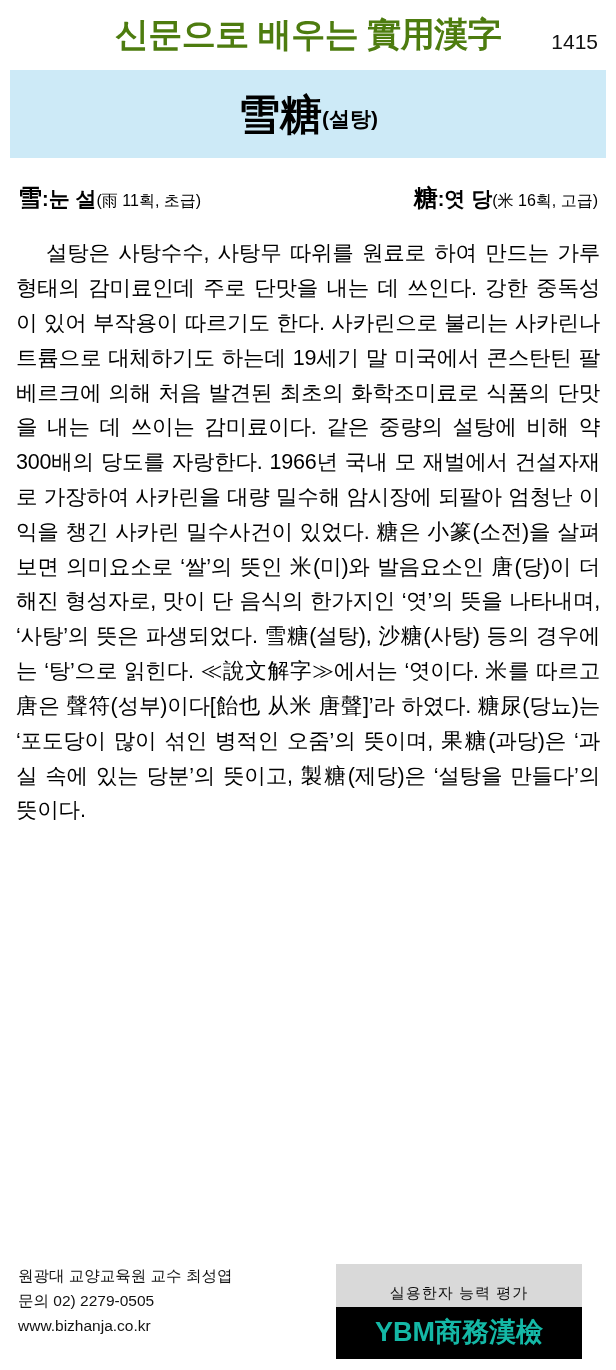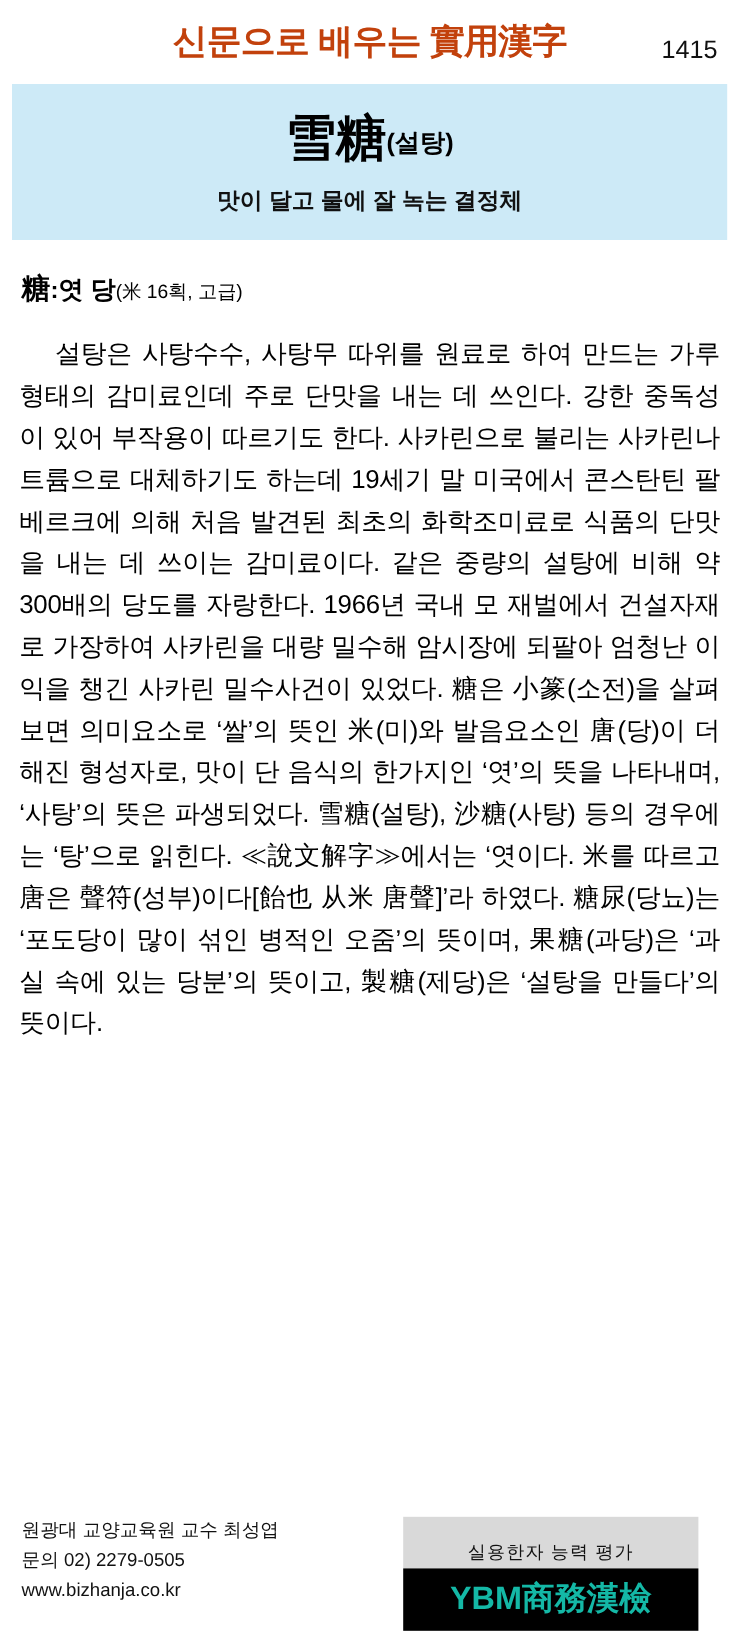--- a/index.html
+++ b/index.html
@@ -24,23 +24,23 @@
 
   
   .header {
     position: relative;
     height: 70px;
     display: flex;
     align-items: center;
     justify-content: center;
   }
   .header-title {
-    font-size: 29px;
-    font-weight: bold;
-    color: #c2410c;
+    font-size: 34px;
+    font-weight: bold;
+    color: #4d7c0f;
     letter-spacing: -0.5px;
     white-space: nowrap;
   }
   .header-number {
     position: absolute;
     right: 18px;
     bottom: 16px;
     font-size: 21px;
     color: #111111;
     font-weight: normal;
@@ -178,25 +178,27 @@
 
   <div class="header">
     <div class="header-title">신문으로 배우는 實用漢字</div>
     <div class="header-number">1415</div>
   </div>
 
   <div class="banner">
     <div class="banner-main">
       <span class="hanja">雪糖</span><span class="banner-reading">(설탕)</span>
     </div>
-    <div class="banner-sub">맛이 달고 물에 잘 녹는 결정체</div>
   </div>
 
 
   <div class="gloss-row">
+    <div class="gloss">
+      <span class="ch">雪</span><span class="sep">:</span><span class="mean">눈 설</span><span class="detail">(雨 11획, 초급)</span>
+    </div>
     <div class="gloss">
       <span class="ch">糖</span><span class="sep">:</span><span class="mean">엿 당</span><span class="detail">(米 16획, 고급)</span>
     </div>
   </div>
 
   <div class="body-text">설탕은 사탕수수, 사탕무 따위를 원료로 하여 만드는 가루 형태의 감미료인데 주로 단맛을 내는 데 쓰인다. 강한 중독성이 있어 부작용이 따르기도 한다. 사카린으로 불리는 사카린나트륨으로 대체하기도 하는데 19세기 말 미국에서 콘스탄틴 팔베르크에 의해 처음 발견된 최초의 화학조미료로 식품의 단맛을 내는 데 쓰이는 감미료이다. 같은 중량의 설탕에 비해 약 300배의 당도를 자랑한다. 1966년 국내 모 재벌에서 건설자재로 가장하여 사카린을 대량 밀수해 암시장에 되팔아 엄청난 이익을 챙긴 사카린 밀수사건이 있었다. 糖은 小篆(소전)을 살펴보면 의미요소로 ‘쌀’의 뜻인 米(미)와 발음요소인 唐(당)이 더해진 형성자로, 맛이 단 음식의 한가지인 ‘엿’의 뜻을 나타내며, ‘사탕’의 뜻은 파생되었다. 雪糖(설탕), 沙糖(사탕) 등의 경우에는 ‘탕’으로 읽힌다. ≪說文解字≫에서는 ‘엿이다. 米를 따르고 唐은 聲符(성부)이다[飴也 从米 唐聲]’라 하였다. 糖尿(당뇨)는 ‘포도당이 많이 섞인 병적인 오줌’의 뜻이며, 果糖(과당)은 ‘과실 속에 있는 당분’의 뜻이고, 製糖(제당)은 ‘설탕을 만들다’의 뜻이다.</div>
 
   <div class="footer">
     <div class="footer-left">
       <div>원광대 교양교육원 교수 최성엽</div>

